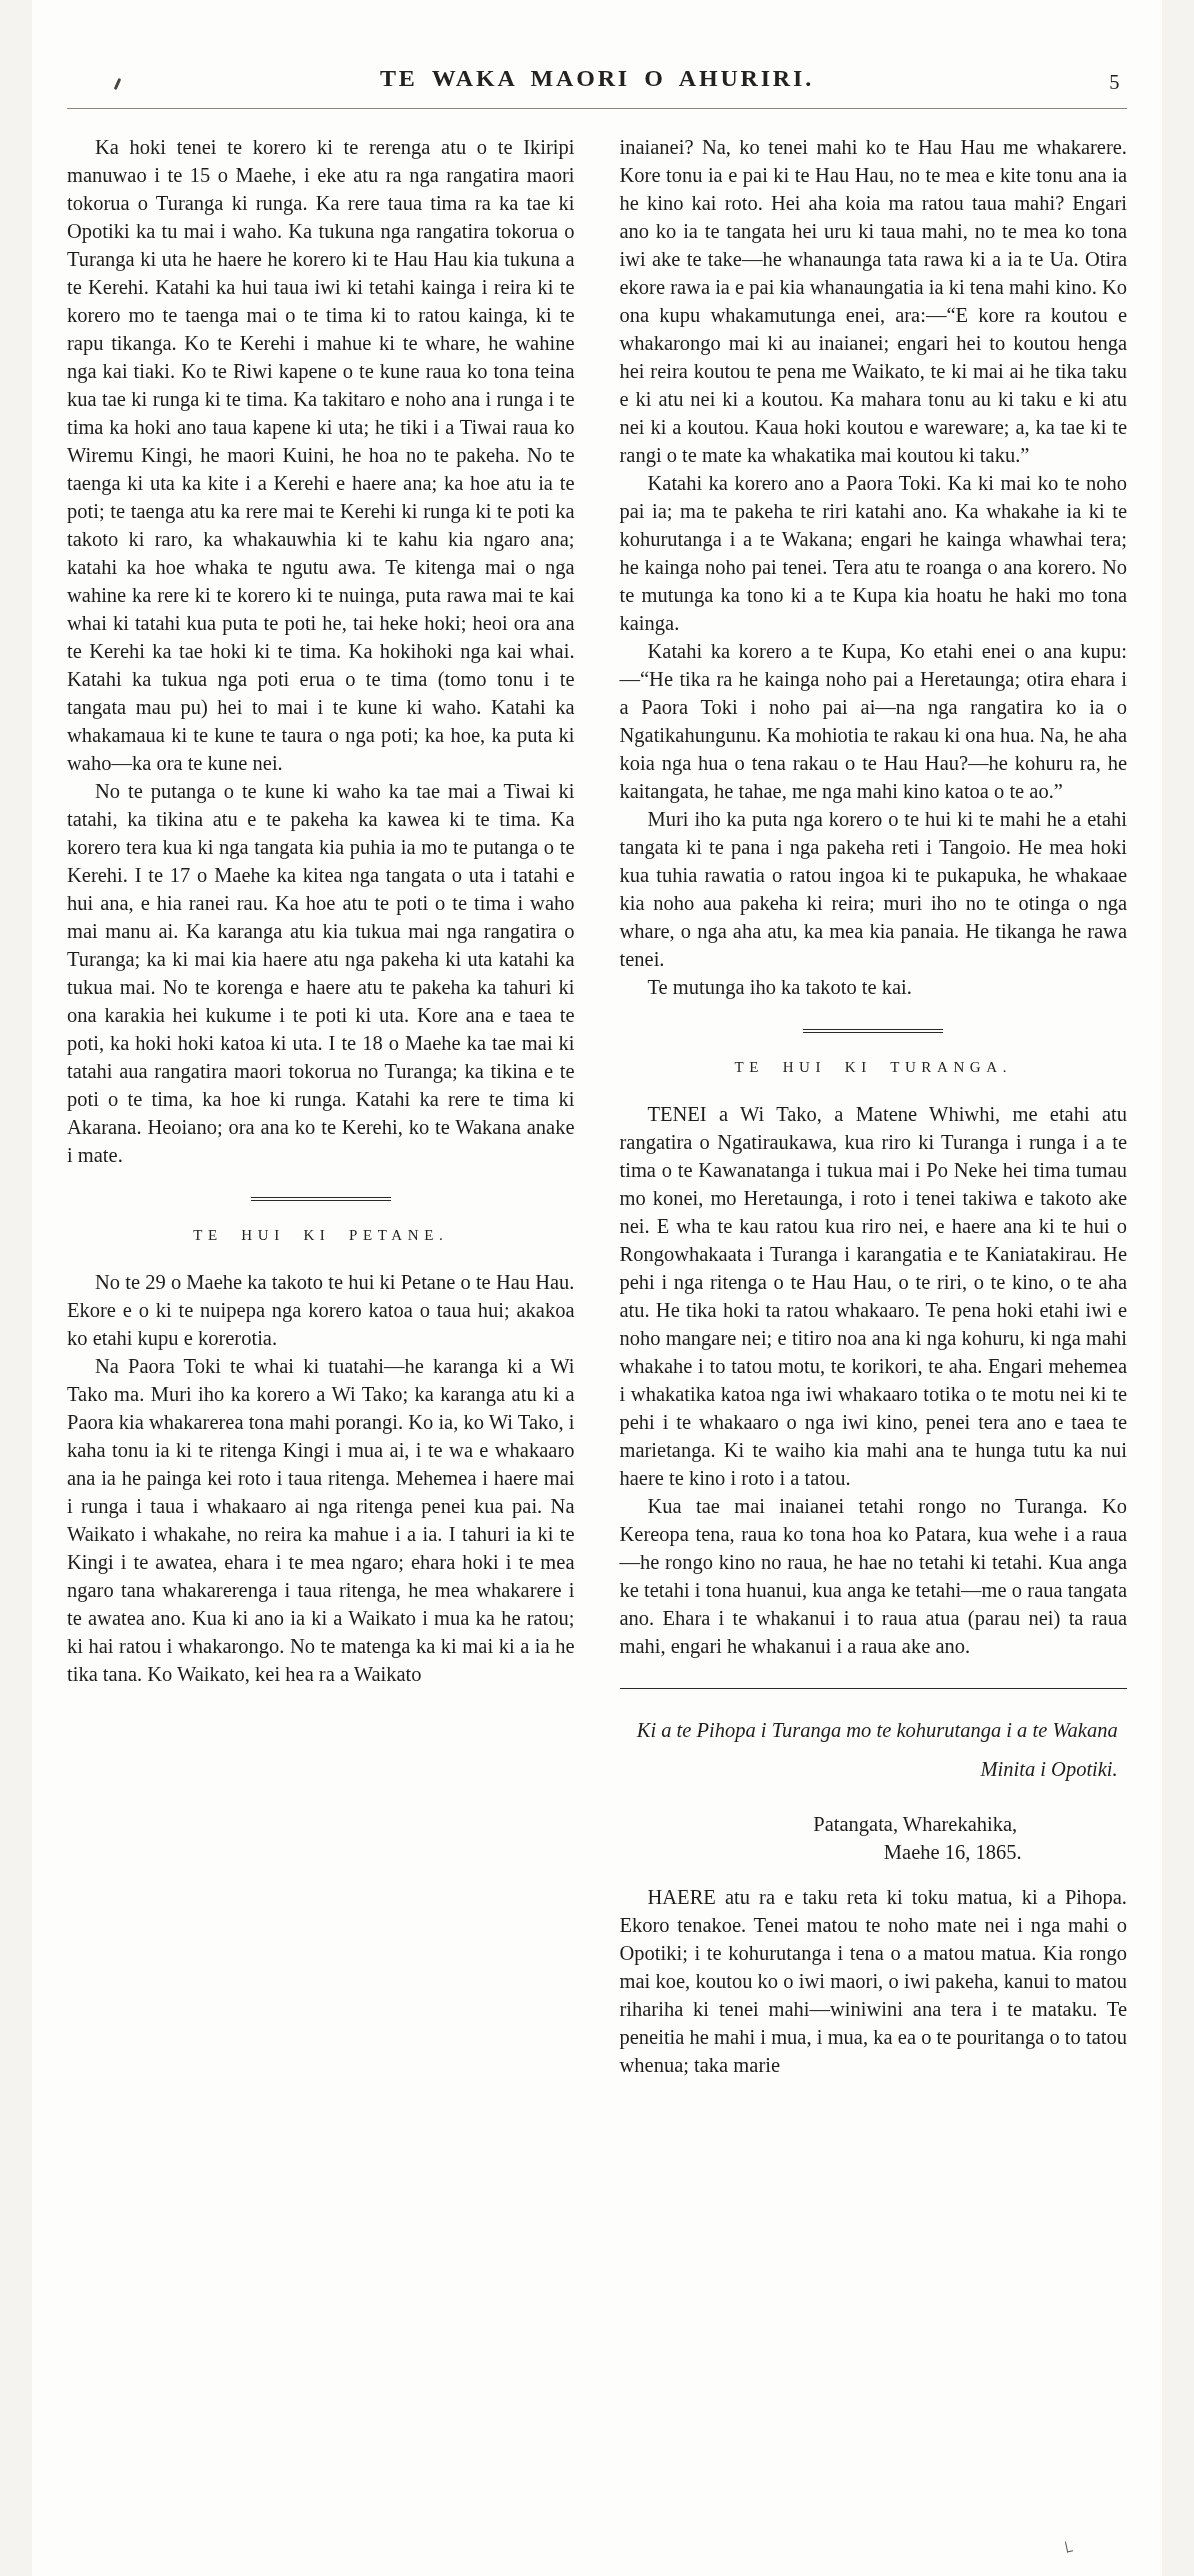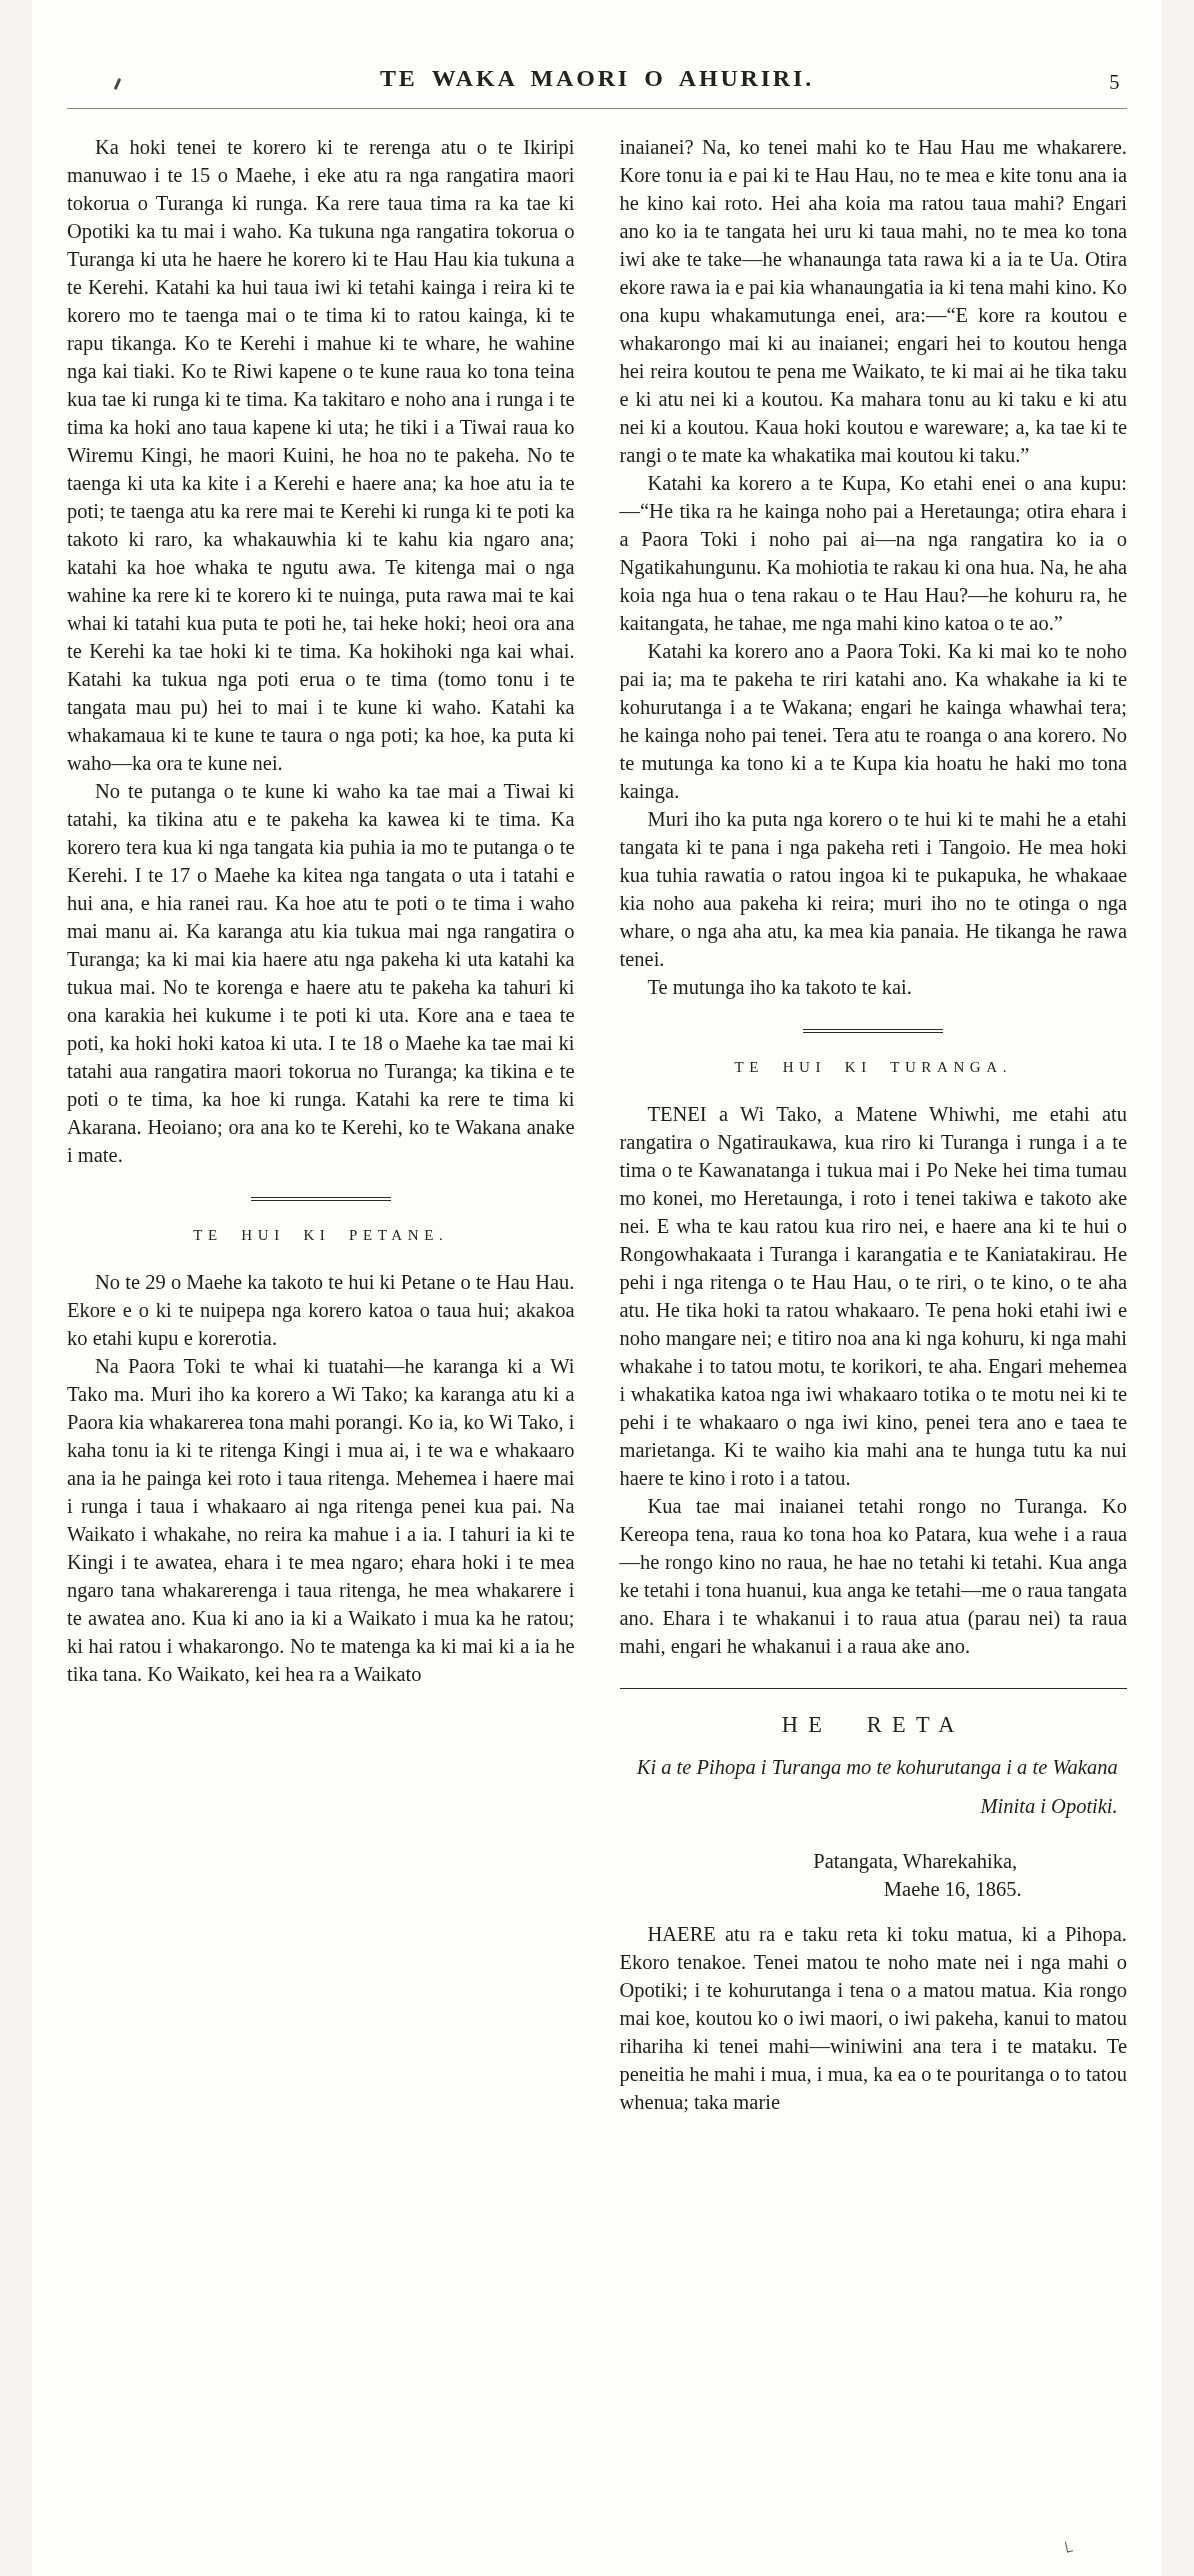--- a/index.html
+++ b/index.html
@@ -114,32 +114,31 @@
       <p class="body-para">No te putanga o te kune ki waho ka tae mai a Tiwai ki tatahi, ka tikina atu e te pakeha ka kawea ki te tima. Ka korero tera kua ki nga tangata kia puhia ia mo te putanga o te Kerehi. I te 17 o Maehe ka kitea nga tangata o uta i tatahi e hui ana, e hia ranei rau. Ka hoe atu te poti o te tima i waho mai manu ai. Ka karanga atu kia tukua mai nga rangatira o Turanga; ka ki mai kia haere atu nga pakeha ki uta katahi ka tukua mai. No te korenga e haere atu te pakeha ka tahuri ki ona karakia hei kukume i te poti ki uta. Kore ana e taea te poti, ka hoki hoki katoa ki uta. I te 18 o Maehe ka tae mai ki tatahi aua rangatira maori tokorua no Turanga; ka tikina e te poti o te tima, ka hoe ki runga. Katahi ka rere te tima ki Akarana. Heoiano; ora ana ko te Kerehi, ko te Wakana anake i mate.</p>
 
       <div class="rule-short"></div>
       <h2 class="section-heading">TE HUI KI PETANE.</h2>
       <p class="body-para">No te 29 o Maehe ka takoto te hui ki Petane o te Hau Hau. Ekore e o ki te nuipepa nga korero katoa o taua hui; akakoa ko etahi kupu e korerotia.</p>
       <p class="body-para">Na Paora Toki te whai ki tuatahi—he karanga ki a Wi Tako ma. Muri iho ka korero a Wi Tako; ka karanga atu ki a Paora kia whakarerea tona mahi porangi. Ko ia, ko Wi Tako, i kaha tonu ia ki te ritenga Kingi i mua ai, i te wa e whakaaro ana ia he painga kei roto i taua ritenga. Mehemea i haere mai i runga i taua i whakaaro ai nga ritenga penei kua pai. Na Waikato i whakahe, no reira ka mahue i a ia. I tahuri ia ki te Kingi i te awatea, ehara i te mea ngaro; ehara hoki i te mea ngaro tana whakarerenga i taua ritenga, he mea whakarere i te awatea ano. Kua ki ano ia ki a Waikato i mua ka he ratou; ki hai ratou i whakarongo. No te matenga ka ki mai ki a ia he tika tana. Ko Waikato, kei hea ra a Waikato</p>
     </section>
 
     <section class="column">
       <p class="body-para no-indent">inaianei? Na, ko tenei mahi ko te Hau Hau me whakarere. Kore tonu ia e pai ki te Hau Hau, no te mea e kite tonu ana ia he kino kai roto. Hei aha koia ma ratou taua mahi? Engari ano ko ia te tangata hei uru ki taua mahi, no te mea ko tona iwi ake te take—he whanaunga tata rawa ki a ia te Ua. Otira ekore rawa ia e pai kia whanaungatia ia ki tena mahi kino. Ko ona kupu whakamutunga enei, ara:—“E kore ra koutou e whakarongo mai ki au inaianei; engari hei to koutou henga hei reira koutou te pena me Waikato, te ki mai ai he tika taku e ki atu nei ki a koutou. Ka mahara tonu au ki taku e ki atu nei ki a koutou. Kaua hoki koutou e wareware; a, ka tae ki te rangi o te mate ka whakatika mai koutou ki taku.”</p>
+      <p class="body-para">Katahi ka korero ano a Paora Toki. Ka ki mai ko te noho pai ia; ma te pakeha te riri katahi ano. Ka whakahe ia ki te kohurutanga i a te Wakana; engari he kainga whawhai tera; he kainga noho pai tenei. Tera atu te roanga o ana korero. No te mutunga ka tono ki a te Kupa kia hoatu he haki mo tona kainga.</p>
       <p class="body-para">Katahi ka korero a te Kupa, Ko etahi enei o ana kupu:—“He tika ra he kainga noho pai a Heretaunga; otira ehara i a Paora Toki i noho pai ai—na nga rangatira ko ia o Ngatikahungunu. Ka mohiotia te rakau ki ona hua. Na, he aha koia nga hua o tena rakau o te Hau Hau?—he kohuru ra, he kaitangata, he tahae, me nga mahi kino katoa o te ao.”</p>
-      <p class="body-para">Katahi ka korero ano a Paora Toki. Ka ki mai ko te noho pai ia; ma te pakeha te riri katahi ano. Ka whakahe ia ki te kohurutanga i a te Wakana; engari he kainga whawhai tera; he kainga noho pai tenei. Tera atu te roanga o ana korero. No te mutunga ka tono ki a te Kupa kia hoatu he haki mo tona kainga.</p>
       <p class="body-para">Muri iho ka puta nga korero o te hui ki te mahi he a etahi tangata ki te pana i nga pakeha reti i Tangoio. He mea hoki kua tuhia rawatia o ratou ingoa ki te pukapuka, he whakaae kia noho aua pakeha ki reira; muri iho no te otinga o nga whare, o nga aha atu, ka mea kia panaia. He tikanga he rawa tenei.</p>
       <p class="body-para">Te mutunga iho ka takoto te kai.</p>
 
       <div class="rule-short"></div>
       <h2 class="section-heading">TE HUI KI TURANGA.</h2>
       <p class="body-para">TENEI a Wi Tako, a Matene Whiwhi, me etahi atu rangatira o Ngatiraukawa, kua riro ki Turanga i runga i a te tima o te Kawanatanga i tukua mai i Po Neke hei tima tumau mo konei, mo Heretaunga, i roto i tenei takiwa e takoto ake nei. E wha te kau ratou kua riro nei, e haere ana ki te hui o Rongowhakaata i Turanga i karangatia e te Kaniatakirau. He pehi i nga ritenga o te Hau Hau, o te riri, o te kino, o te aha atu. He tika hoki ta ratou whakaaro. Te pena hoki etahi iwi e noho mangare nei; e titiro noa ana ki nga kohuru, ki nga mahi whakahe i to tatou motu, te korikori, te aha. Engari mehemea i whakatika katoa nga iwi whakaaro totika o te motu nei ki te pehi i te whakaaro o nga iwi kino, penei tera ano e taea te marietanga. Ki te waiho kia mahi ana te hunga tutu ka nui haere te kino i roto i a tatou.</p>
       <p class="body-para">Kua tae mai inaianei tetahi rongo no Turanga. Ko Kereopa tena, raua ko tona hoa ko Patara, kua wehe i a raua—he rongo kino no raua, he hae no tetahi ki tetahi. Kua anga ke tetahi i tona huanui, kua anga ke tetahi—me o raua tangata ano. Ehara i te whakanui i to raua atua (parau nei) ta raua mahi, engari he whakanui i a raua ake ano.</p>
 
       <div class="rule-long"></div>
-      <h2 class="reta-heading">HE RETA</h2>
       <p class="reta-subtitle">Ki a te Pihopa i Turanga mo te kohurutanga i a te Wakana Minita i Opotiki.</p>
 
       <div class="dateline">
         <div class="dateline-place">Patangata, Wharekahika,</div>
         <div class="dateline-date">Maehe 16, 1865.</div>
       </div>
 
       <p class="body-para">HAERE atu ra e taku reta ki toku matua, ki a Pihopa. Ekoro tenakoe. Tenei matou te noho mate nei i nga mahi o Opotiki; i te kohurutanga i tena o a matou matua. Kia rongo mai koe, koutou ko o iwi maori, o iwi pakeha, kanui to matou rihariha ki tenei mahi—winiwini ana tera i te mataku. Te peneitia he mahi i mua, i mua, ka ea o te pouritanga o to tatou whenua; taka marie</p>
     </section>
 

